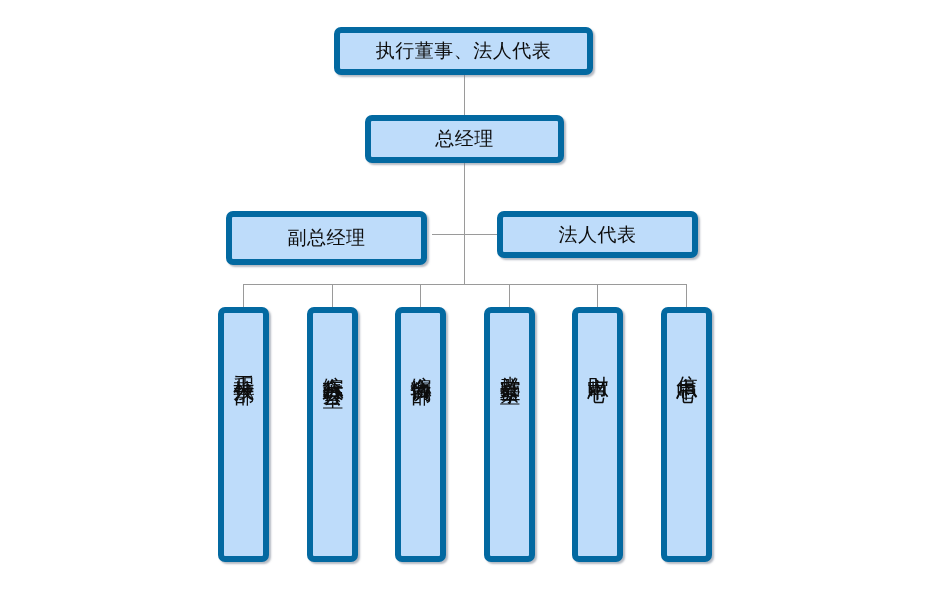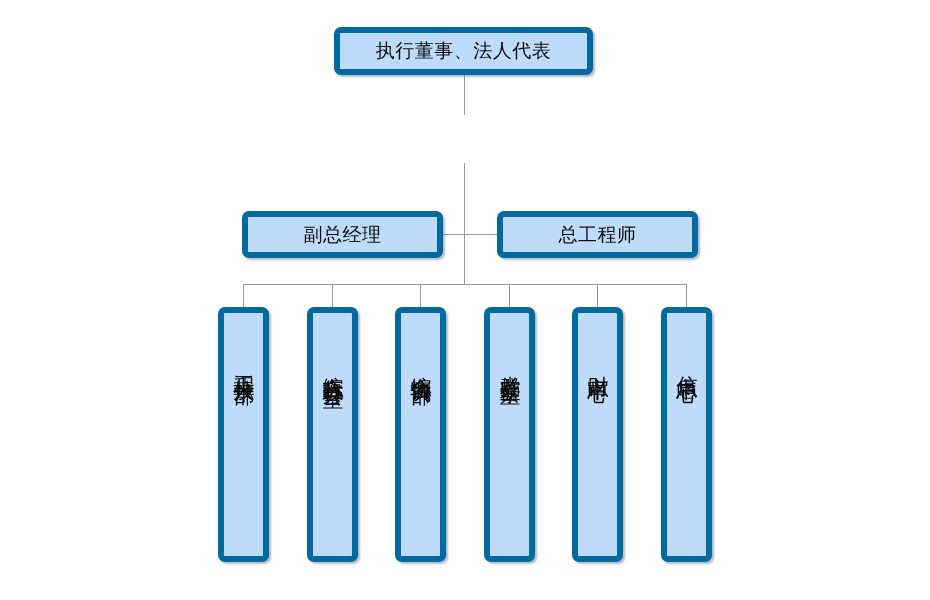--- a/index.html
+++ b/index.html
@@ -83,27 +83,30 @@
   <div class="line v" style="left:332px; top:284px; height:23px;"></div>
   <div class="line v" style="left:420px; top:284px; height:23px;"></div>
   <div class="line v" style="left:509px; top:284px; height:23px;"></div>
   <div class="line v" style="left:597px; top:284px; height:23px;"></div>
   <div class="line v" style="left:686px; top:284px; height:23px;"></div>
 
   <div class="node horiz" style="left:334px; top:27px; width:259px; height:48px;">
     <span class="label">执行董事、法人代表</span>
   </div>
 
+  <div class="node horiz" style="left:365px; top:115px; width:199px; height:48px;">
+    <span class="label">总经理</span>
+  </div>
 
-  <div class="node horiz" style="left:242px; top:211px; width:201px; height:47px;text-align:right;">
+  <div class="node horiz" style="left:226px; top:211px; width:201px; height:54px;text-align:right;">
     <span class="label">副总经理</span>
   </div>
 
   <div class="node horiz" style="left:497px; top:211px; width:201px; height:47px;">
-    <span class="label">总工程师</span>
+    <span class="label">法人代表</span>
   </div>
 
   <div class="node vert" style="left:218px; top:307px; width:51px; height:255px;">
     <span class="label">工程技术部</span>
   </div>
 
   <div class="node vert" style="left:307px; top:307px; width:51px; height:255px;">
     <span class="label">综合行政办公室</span>
   </div>
 

